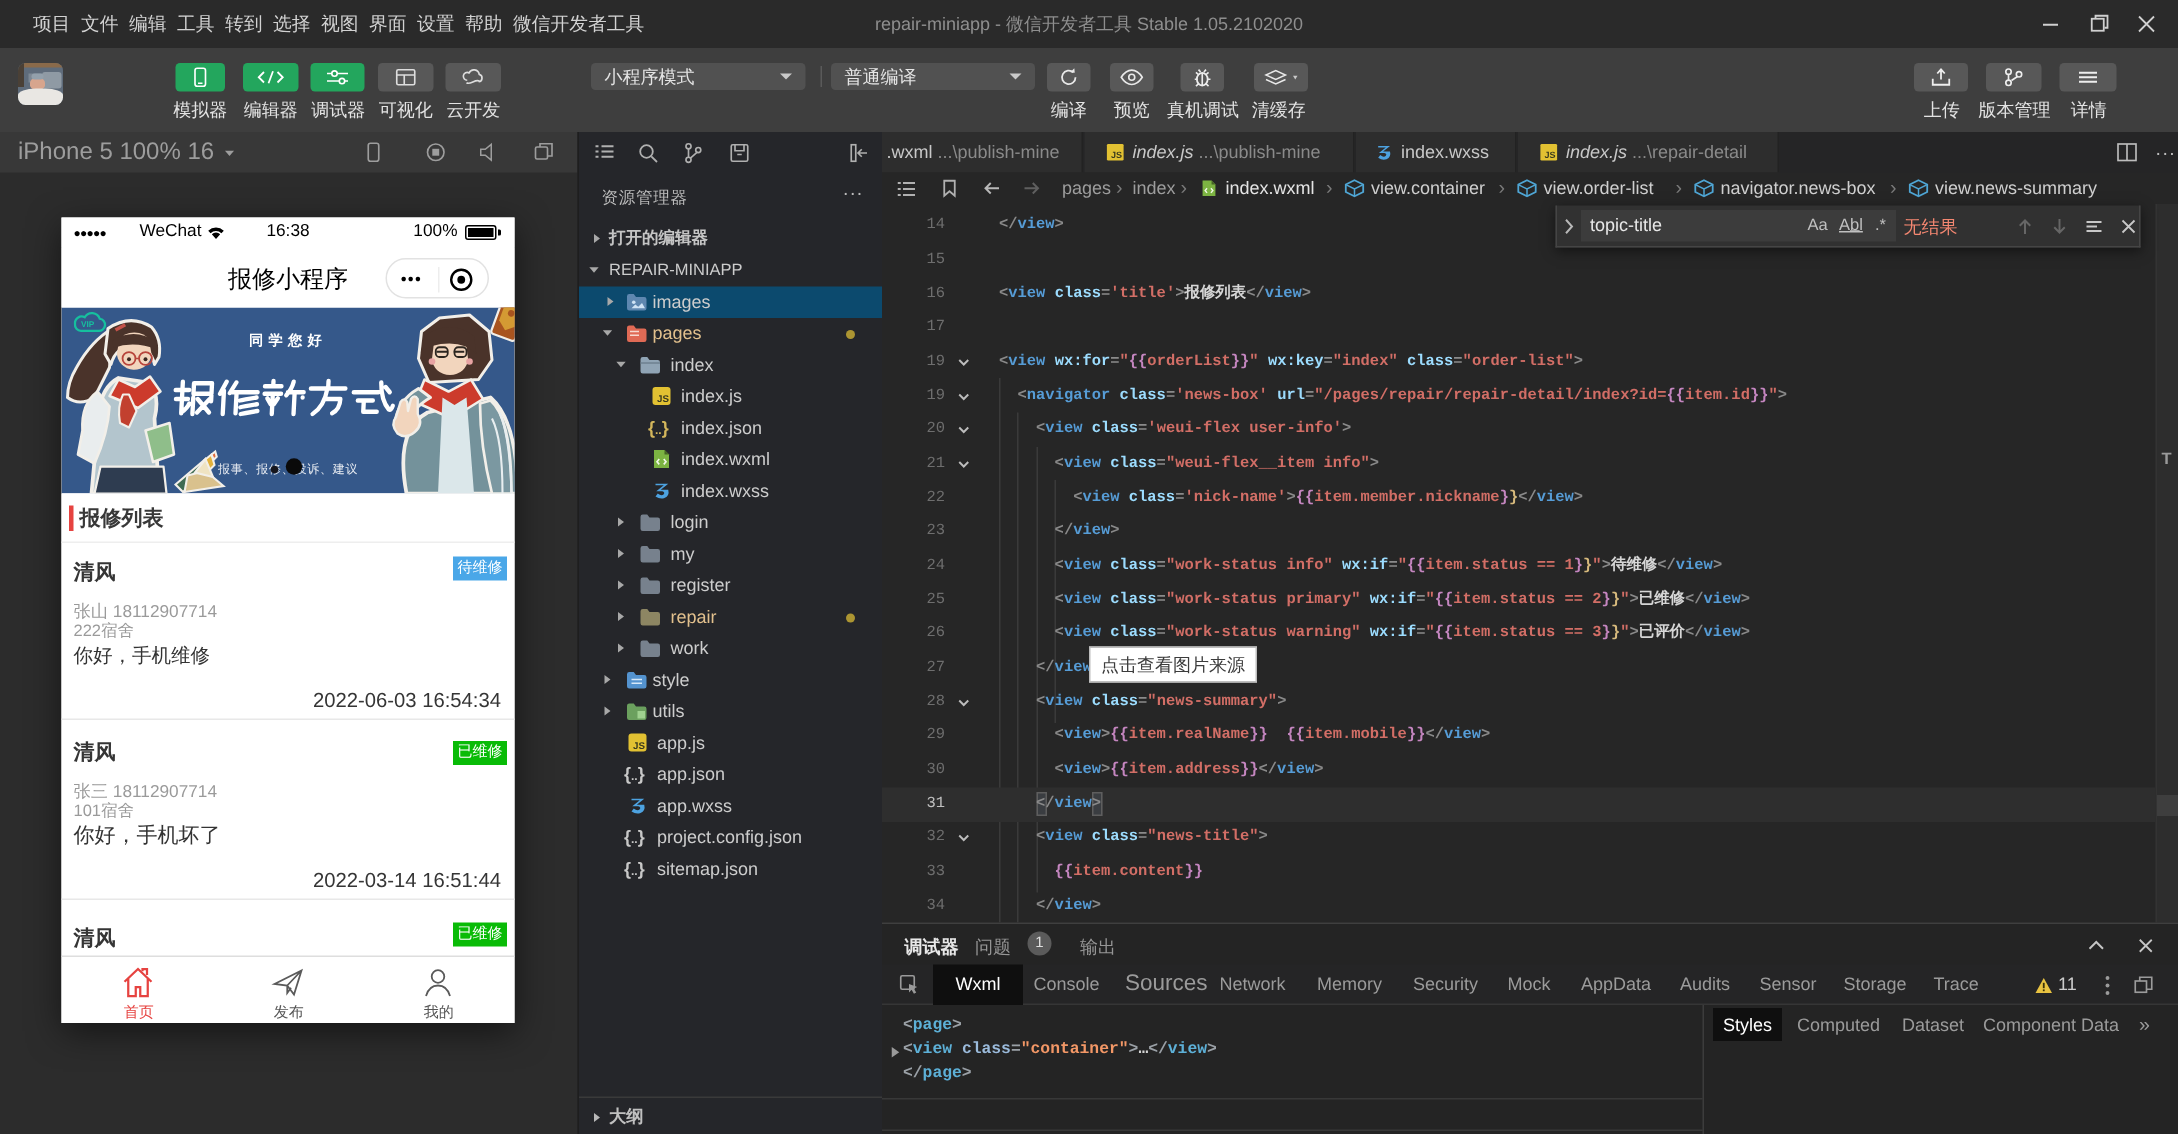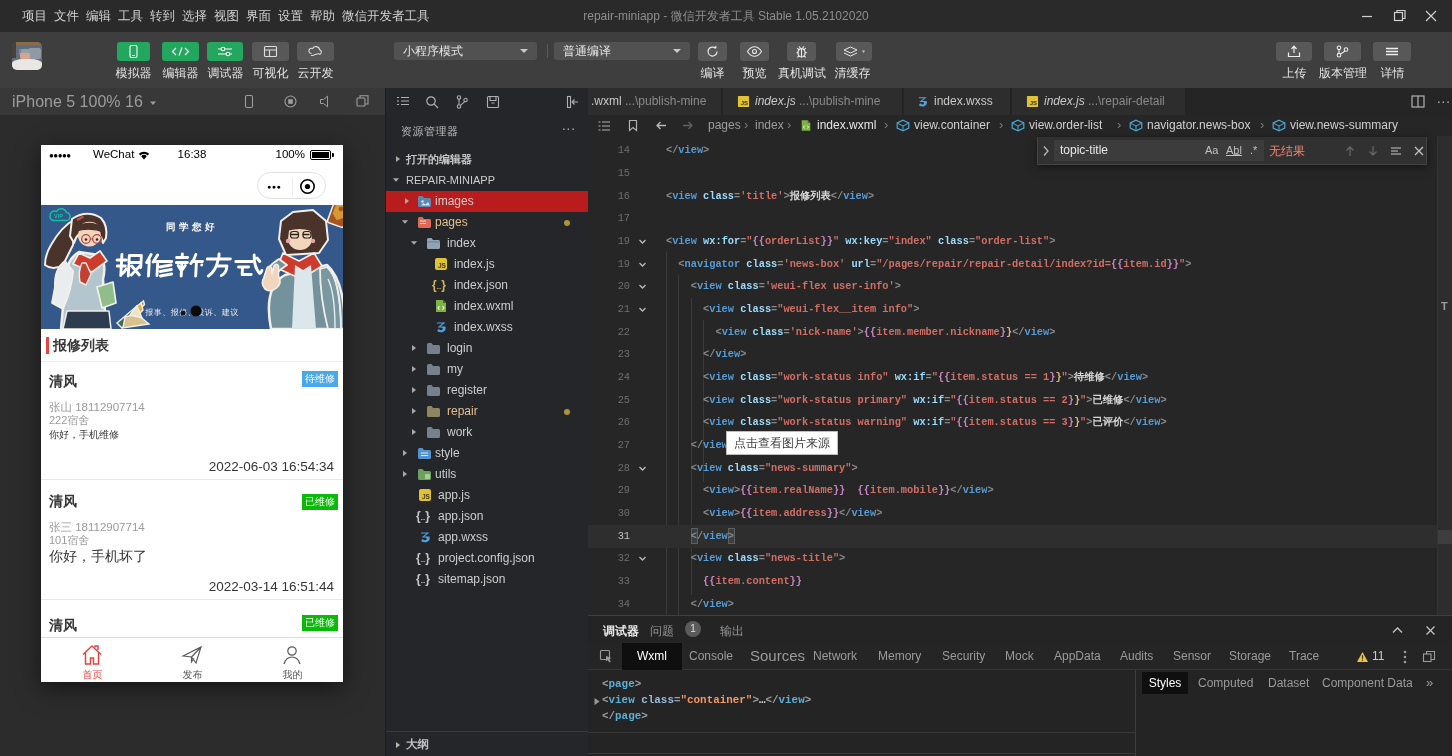--- a/index.html
+++ b/index.html
@@ -177,20 +177,21 @@
           </svg>
         <div class="abs" style="left:0;top:3px;width:302px;text-align:center;font-size:11.5px">16:38</div>
         <div class="abs" style="right:38px;top:3px;font-size:11.5px">100%</div>
         <div class="abs" style="right:12px;top:5px;width:21px;height:10px;border:1px solid #000;border-radius:2px">
             <div class="abs" style="left:1px;top:1px;width:17px;height:6px;background:#000"></div>
           </div>
         <div class="abs" style="right:9px;top:8px;width:2px;height:4px;background:#000;border-radius:0 1px 1px 0"></div>
       </div>
 
       <div class="abs" style="left:0;top:20px;width:302px;height:40px;background:#fff">
+        <div class="abs" style="left:0;top:11px;width:302px;text-align:center;font-size:16px;color:#000">报修小程序</div>
         <div class="abs" style="left:216px;top:7px;width:69px;height:27px;border:1px solid #e2e2e2;border-radius:14px;background:#fff">
           <div class="abs" style="left:9px;top:10px;width:24px;font-size:7px;letter-spacing:0.5px;color:#000">●●●</div>
           <div class="abs" style="left:34px;top:5px;width:1px;height:17px;background:#ededed"></div>
           <svg class="abs" style="left:41px;top:5px" width="17" height="17" viewBox="0 0 17 17">
               <circle cx="8.5" cy="8.5" r="6.7" fill="none" stroke="#000" stroke-width="1.6"></circle>
               <circle cx="8.5" cy="8.5" r="2.6" fill="#000"></circle>
             </svg>
         </div>
       </div>
 
@@ -280,21 +281,21 @@
         <div class="abs" style="left:5px;top:8px;width:3px;height:17px;background:#e64340"></div>
         <div class="abs" style="left:12px;top:8px;font-size:14px;font-weight:bold;color:#383838">报修列表</div>
       </div>
 
       <div class="abs" style="left:0;top:217px;width:302px;height:275px;background:#fff;font-size:12px">
 
         <div class="abs" style="left:8px;top:11px;font-size:14px;font-weight:bold;color:#353535">清风</div>
         <div class="abs" style="right:5px;top:9px;width:36px;height:16px;background:#4aa7e8;color:#fff;font-size:10px;text-align:center;line-height:16px">待维修</div>
         <div class="abs" style="left:8px;top:38px;color:#9a9a9a;font-size:11.5px">张山 18112907714</div>
         <div class="abs" style="left:8px;top:51px;color:#9a9a9a;font-size:11px">222宿舍</div>
-        <div class="abs" style="left:8px;top:66px;color:#333;font-size:10px">你好，手机维修</div>
+        <div class="abs" style="left:8px;top:66px;color:#333;font-size:13px">你好，手机维修</div>
         <div class="abs" style="right:9px;top:97px;color:#353535;font-size:13.5px">2022-06-03 16:54:34</div>
         <div class="abs" style="left:0px;top:117px;width:302px;height:1px;background:#e8e8e8"></div>
 
         <div class="abs" style="left:8px;top:131px;font-size:14px;font-weight:bold;color:#353535">清风</div>
         <div class="abs" style="right:5px;top:132px;width:36px;height:16px;background:#09bb07;color:#fff;font-size:10px;text-align:center;line-height:16px">已维修</div>
         <div class="abs" style="left:8px;top:158px;color:#9a9a9a;font-size:11.5px">张三 18112907714</div>
         <div class="abs" style="left:8px;top:171px;color:#9a9a9a;font-size:11px">101宿舍</div>
         <div class="abs" style="left:8px;top:186px;color:#333;font-size:14px">你好，手机坏了</div>
         <div class="abs" style="right:9px;top:217px;color:#353535;font-size:13.5px">2022-03-14 16:51:44</div>
         <div class="abs" style="left:0px;top:237px;width:302px;height:1px;background:#e8e8e8"></div>
@@ -353,21 +354,21 @@
           <path d="M2 1l4 3-4 3z" fill="#a8a8a8"></path>
         </svg>
         <span style="position:absolute;left:20px;font-weight:bold;font-size:11px;color:#c5c5c5">打开的编辑器</span>
       </div>
     <div class="trow" style="top:82px">
         <svg class="chev" style="left:6px" width="9" height="9" viewBox="0 0 9 9">
           <path d="M1 2.5l3.5 4 3.5-4z" fill="#a8a8a8"></path>
         </svg>
         <span style="position:absolute;left:20px;font-weight:normal;font-size:11px;color:#cccccc">REPAIR-MINIAPP</span>
       </div>
-    <div class="trow" style="top:103px;background:#b91c1c">
+    <div class="trow" style="top:103px;background:#0c4a6e">
         <svg class="chev" style="left:17px" width="8" height="8" viewBox="0 0 8 8">
           <path d="M2 1l4 3-4 3z" fill="#a8a8a8"></path>
         </svg>
         <svg class="abs" style="left:31px;top:4px" width="15" height="13" viewBox="0 0 15 13">
           <path d="M1 2.5Q1 1 2.5 1h3l1.5 2h5.5Q14 3 14 4.5v6q0 1.5-1.5 1.5h-10Q1 12 1 10.5z" fill="#5e87b0"></path>
           <circle cx="5.5" cy="6.5" r="1.2" fill="#cfe3f5"></circle>
           <path d="M4 10.5l2.5-2.5 2 1.5 2.5-2.5 2 3.5z" fill="#cfe3f5"></path>
         </svg>
         <span style="position:absolute;left:49px">images</span>
       </div>

